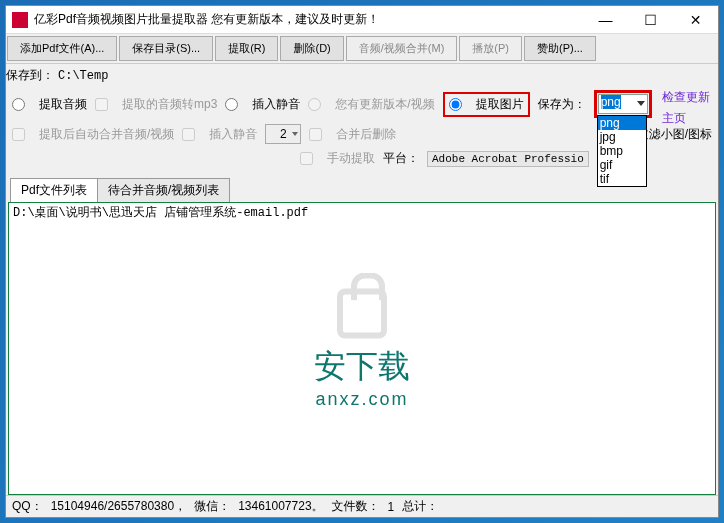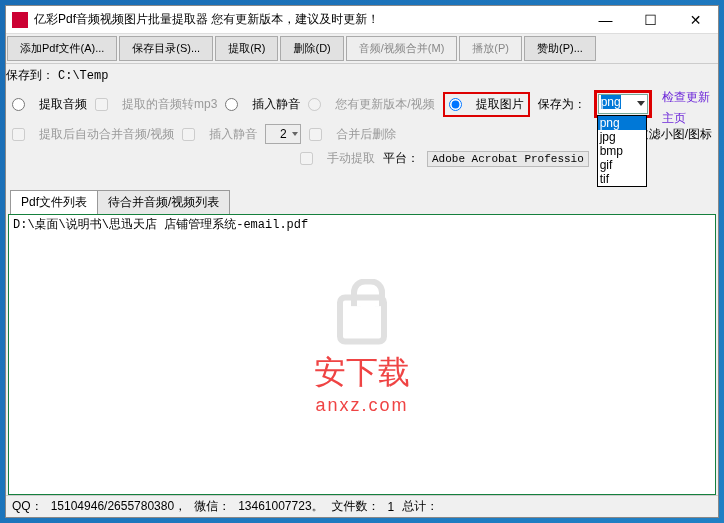--- a/index.html
+++ b/index.html
@@ -27,27 +27,27 @@
 .combo-highlight { background: #0078d7; color: #fff; }
 .dropdown { position: absolute; top: 100%; left: 0; width: 50px; background: #fff; border: 1px solid #000; z-index: 100; font-family: "Courier New", monospace; font-size: 12px; }
 .dropdown-item { padding: 0 2px; }
 .dropdown-item.selected { background: #0078d7; color: #fff; }
 .dropdown-wrap { position: relative; border: 3px solid #d00; padding: 1px; }
 .link { color: #6d28d9; cursor: pointer; font-size: 12px; }
 .links-col { position: absolute; right: 8px; top: 0; display: flex; flex-direction: column; gap: 4px; padding-top: 2px; }
 .spinner { width: 36px; height: 20px; border: 1px solid #aaa; background: #eee; font-size: 12px; text-align: center; line-height: 18px; position: relative; }
 .spinner::after { content: ""; position: absolute; right: 2px; top: 7px; border-left: 3px solid transparent; border-right: 3px solid transparent; border-top: 4px solid #666; }
 .platform-box { background: #e8e8e8; border: 1px solid #bbb; padding: 1px 4px; font-family: "Courier New", monospace; font-size: 11px; }
-.tabs { display: flex; padding-left: 4px; margin-top: 20px; }
+.tabs { display: flex; padding-left: 4px; margin-top: 8px; }
 .tab { padding: 3px 10px; font-size: 12px; background: #fff; border: 1px solid #999; border-bottom: none; margin-right: -1px; }
 .tab.inactive { background: #e8e8e8; }
 .list-area { flex: 1; background: #fff; border: 1px solid #15803d; margin: 0 2px; overflow: auto; }
 .list-item { font-family: "Courier New", SimSun, monospace; font-size: 12px; padding: 1px 4px; }
 .statusbar { height: 22px; border-top: 1px solid #ccc; display: flex; align-items: center; font-size: 12px; padding: 0 6px; gap: 8px; background: #f0f0f0; }
-.watermark { position: absolute; top: 50%; left: 50%; transform: translate(-50%, -50%); color: #ef4444; font-size: 32px; pointer-events: none; text-align: center; }
+.watermark { position: absolute; top: 50%; left: 50%; transform: translate(-50%, -50%); color: #0f766e; font-size: 32px; pointer-events: none; text-align: center; }
 .watermark-sub { font-size: 18px; letter-spacing: 2px; }
 .lock-icon { width: 50px; height: 50px; border: 6px solid #e0e0e0; border-radius: 8px; margin: 0 auto 6px; position: relative; }
 .lock-icon::before { content: ""; position: absolute; top: -22px; left: 8px; width: 22px; height: 22px; border: 6px solid #e0e0e0; border-bottom: none; border-radius: 14px 14px 0 0; }
 </style>
 </head>
 <body>
 
 <div class="desktop">
   <div class="window">
     <div class="titlebar">

